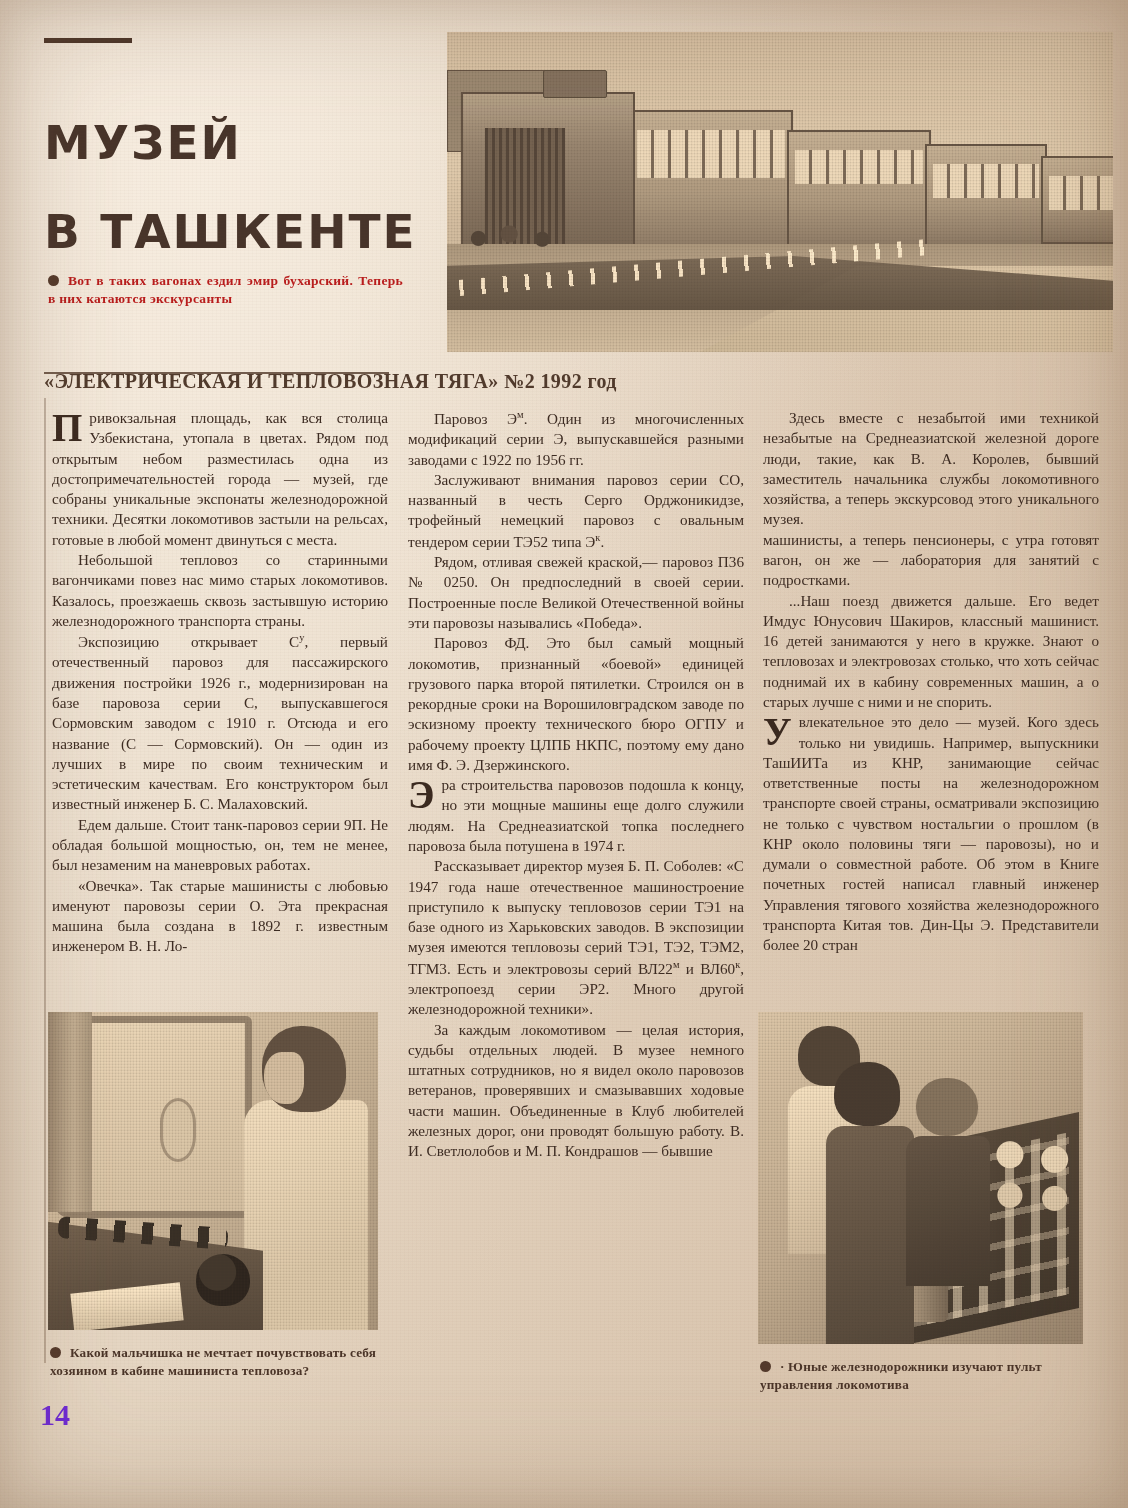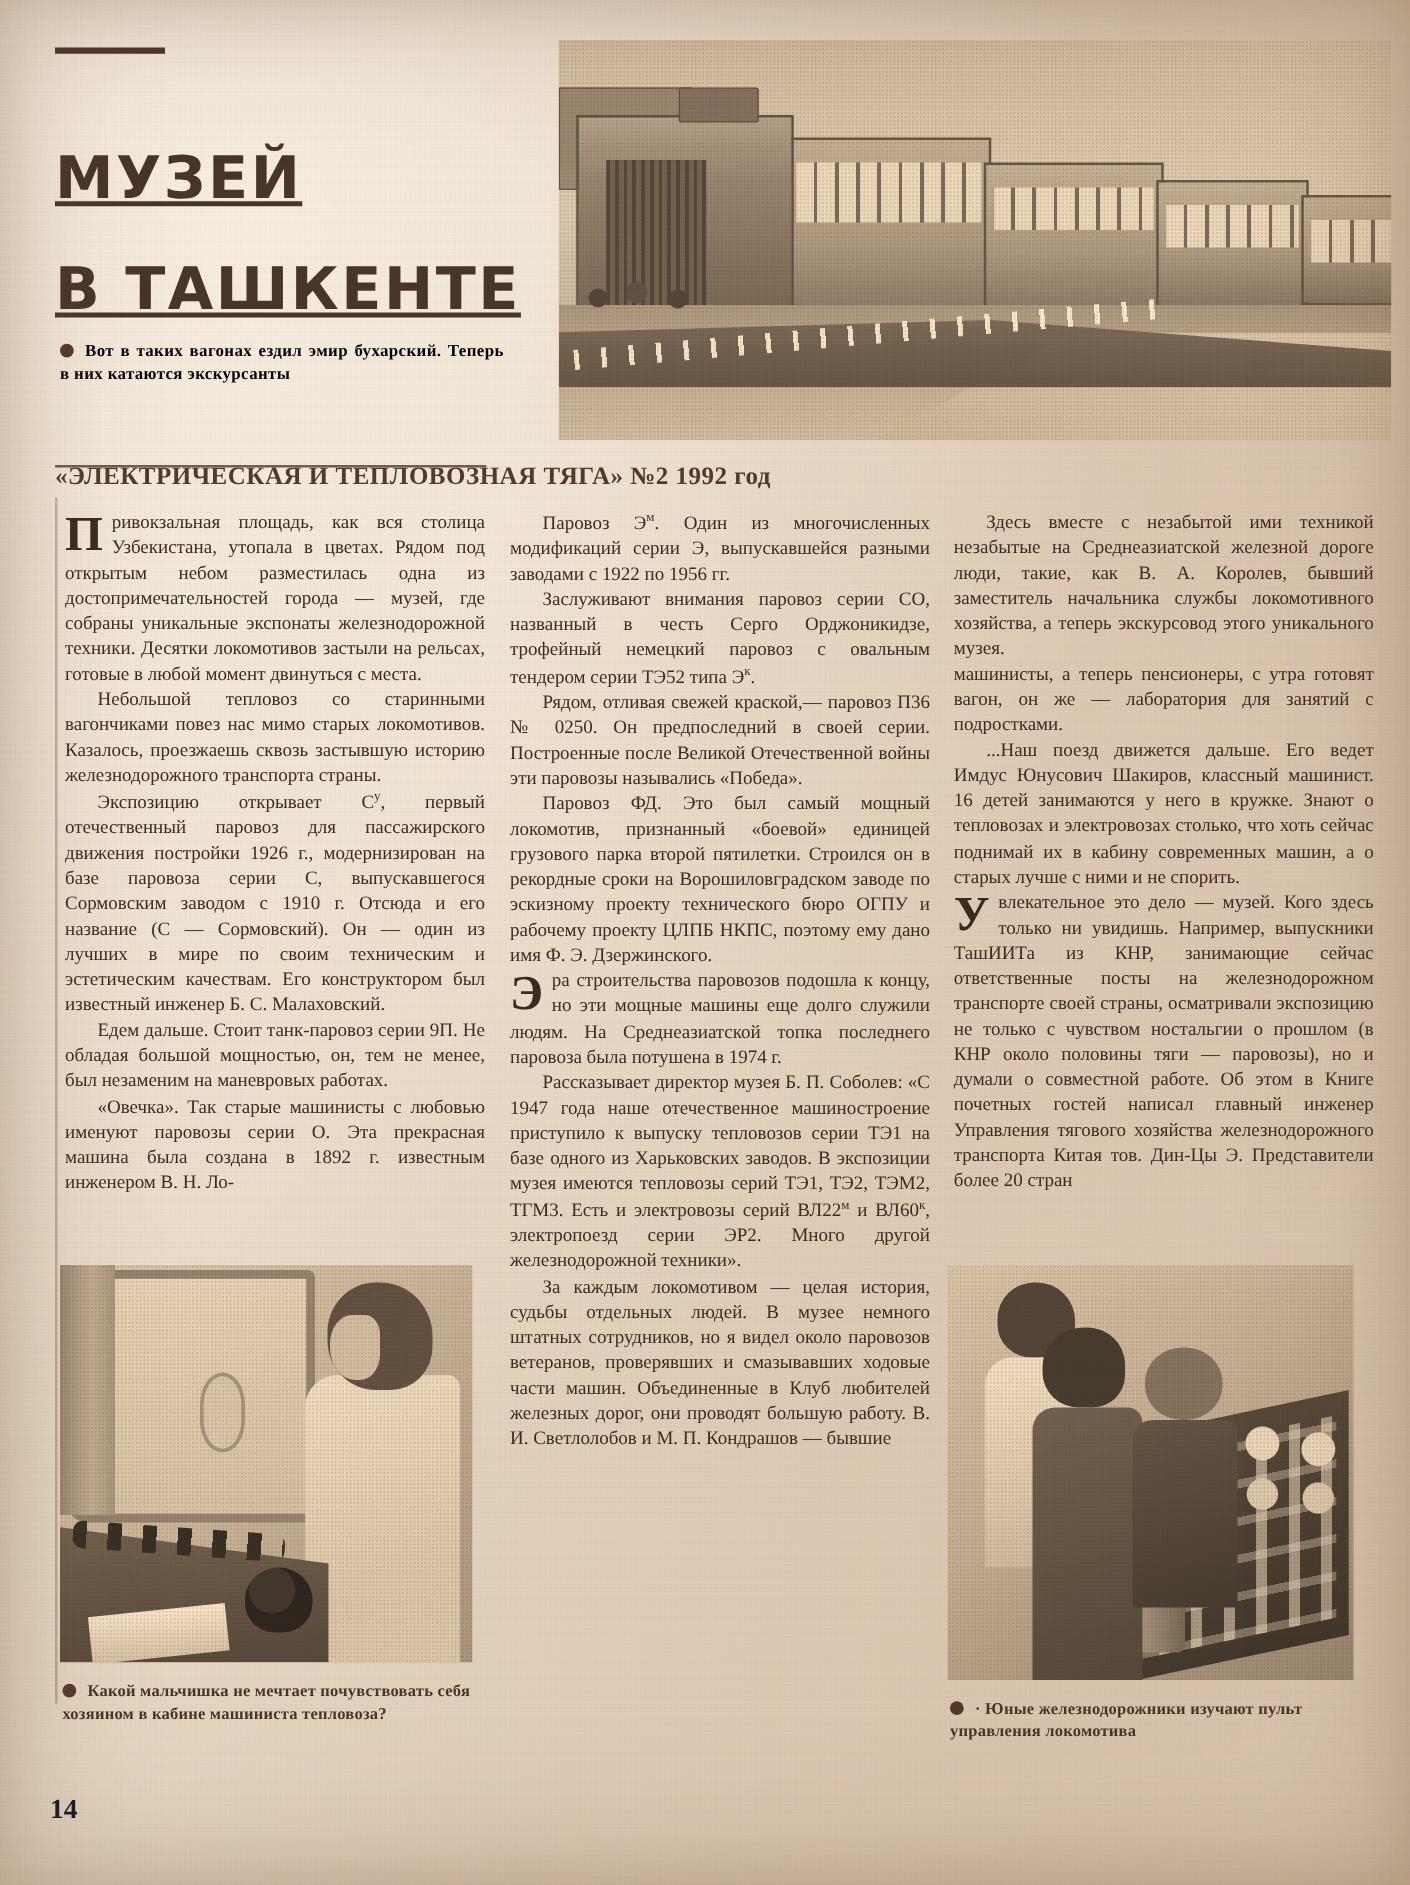--- a/index.html
+++ b/index.html
@@ -48,34 +48,33 @@
 
   
   .headline{
     position:absolute;left:44px;top:88px;width:390px;
     font-family:"DejaVu Sans", sans-serif;
     font-weight:700;
     font-size:47px;
     line-height:1.0;
     letter-spacing:2px;
     color:#47342a;
-    text-decoration:underline;
   }
   .headline .l1{display:block;}
   .headline .l2{display:block;margin-top:42px;}
 
   
   .cap-top{
     position:absolute;left:48px;top:272px;width:355px;
     font-family:"Liberation Serif", serif;
     font-weight:700;
     font-size:13.5px;
     line-height:1.32;
     letter-spacing:.3px;
-    color:#000000;
+    color:#b91c1c;
     text-align:justify;
   }
   .bullet{
     display:inline-block;width:11px;height:11px;border-radius:50%;
     background:#53392b;margin-right:9px;vertical-align:middle;
     position:relative;top:-1px;
   }
 
   
   .photo{
@@ -291,23 +290,22 @@
     letter-spacing:.2px;
     color:#4a3428;
   }
   .cap-left{left:50px;top:1344px;width:340px;}
   .cap-right{left:760px;top:1358px;width:340px;}
 
   .pageno{
     position:absolute;left:40px;top:1398px;
     font-family:"Liberation Serif", serif;
     font-weight:700;
-    font-size:22px;
-    color:#0f172a;
-    margin-top:36px;
+    font-size:30px;
+    color:#6d28d9;
   }
 </style>
 </head>
 <body>
 
 <div class="paper"></div>
 
 <div class="page">
 
   <div class="rule-top"></div>

